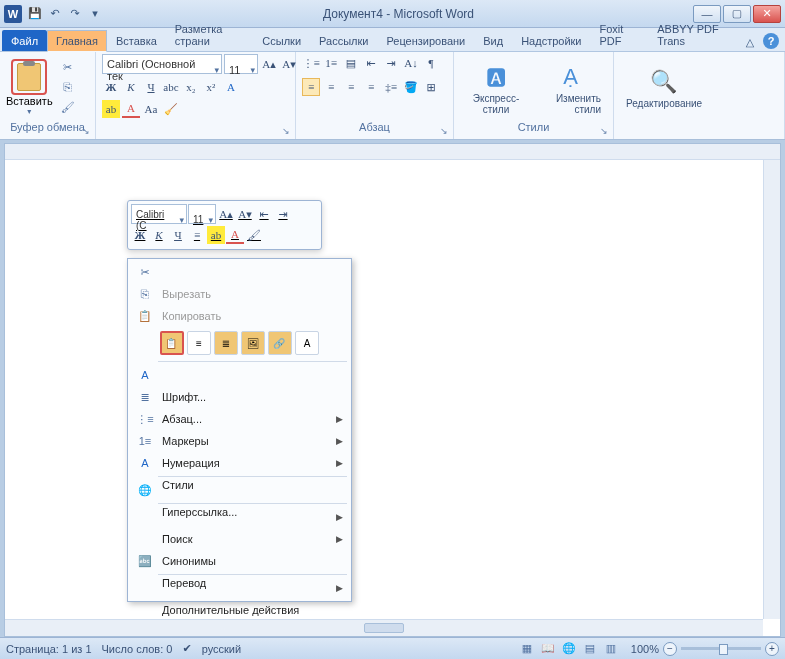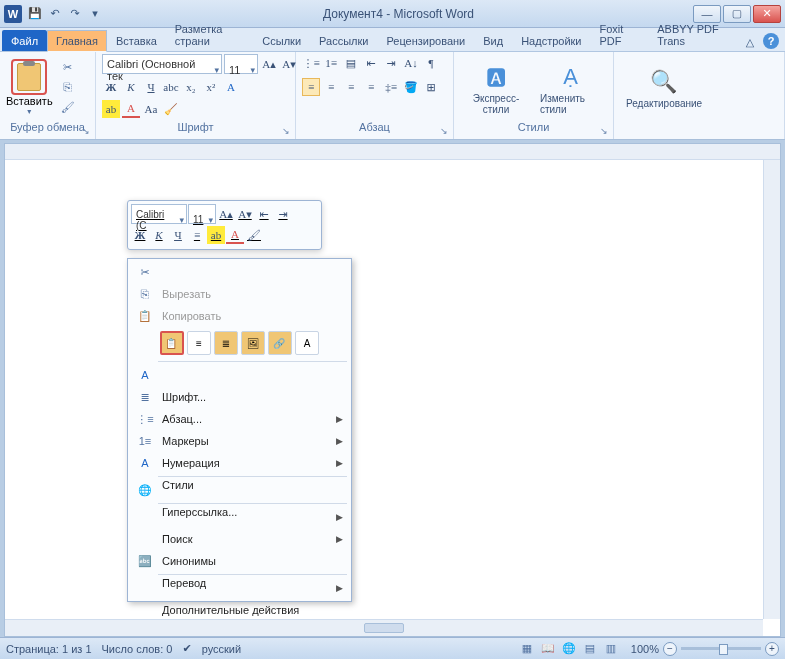--- a/index.html
+++ b/index.html
@@ -140,21 +140,20 @@
         <div class="fbtn">x²</div>
         <div class="fbtn" style="color:#1f66c7">A</div>
       </div>
       <div class="font-row">
         <div class="fbtn" style="background:#ffeb3b">ab</div>
         <div class="fbtn" style="color:#d9534f;border-bottom:2px solid #d9534f">A</div>
         <div class="fbtn">Aa</div>
         <div class="fbtn">🧹</div>
       </div>
     </div>
-    <div class="group-label">Шрифт</div>
     <div class="launcher">↘</div>
   </div>
 
   <div class="group" style="width:158px">
     <div class="group-body" style="flex-direction:column;align-items:flex-start;gap:4px">
       <div class="font-row">
         <div class="fbtn">⋮≡</div>
         <div class="fbtn">1≡</div>
         <div class="fbtn">▤</div>
         <div class="fbtn">⇤</div>
@@ -177,21 +176,21 @@
   </div>
 
   <div class="group" style="width:160px">
     <div class="group-body">
       <div class="big-btn">
         <div class="big-btn-icon" style="color:#4a90d9">🅰</div>
         <span style="font-size:10px;text-align:center">Экспресс-стили</span>
       </div>
       <div class="big-btn">
         <div class="big-btn-icon" style="color:#4a90d9">Ạ</div>
-        <span style="font-size:10px;text-align:left">Изменить стили</span>
+        <span style="font-size:10px;text-align:right">Изменить стили</span>
       </div>
     </div>
     <div class="group-label">Стили</div>
     <div class="launcher">↘</div>
   </div>
 
   <div class="group" style="flex:1">
     <div class="group-body">
       <div class="big-btn">
         <div class="big-btn-icon" style="color:#3a5277">🔍</div>

